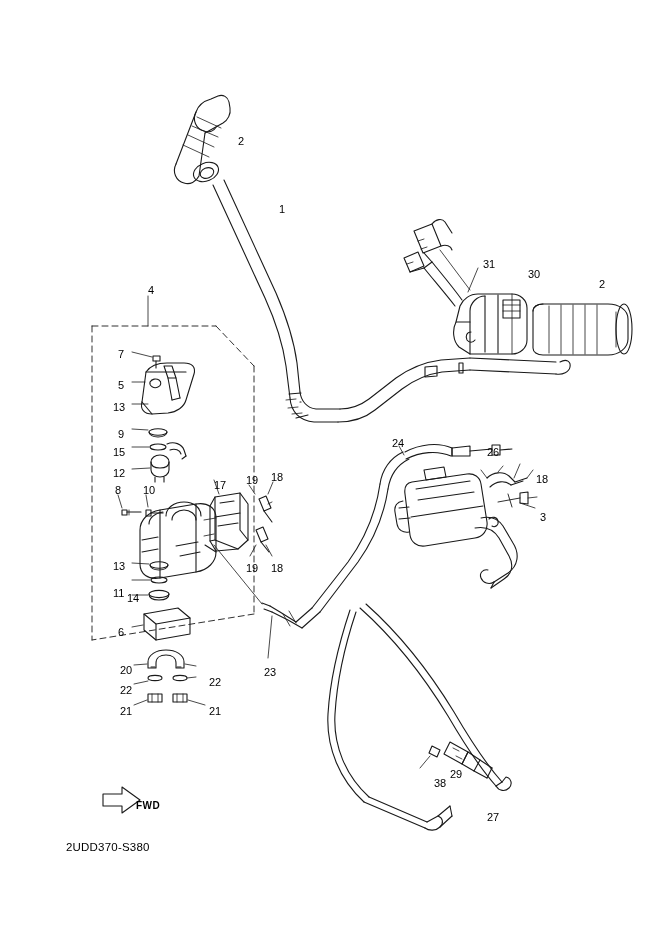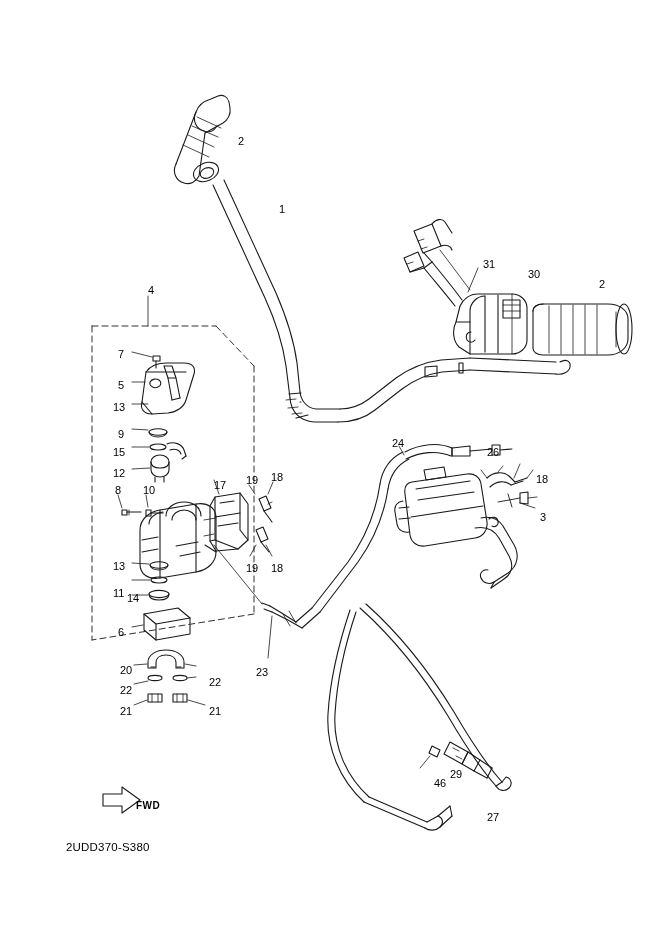--- a/index.html
+++ b/index.html
@@ -392,19 +392,19 @@
       <div class="callout" style="left: 246px; top: 563px;">19</div>
       <div class="callout" style="left: 271px; top: 563px;">18</div>
       <div class="callout" style="left: 113px; top: 578px; margin-top: 10px;">11</div>
       <div class="callout" style="left: 127px; top: 593px;">14</div>
       <div class="callout" style="left: 118px; top: 627px;">6</div>
       <div class="callout" style="left: 120px; top: 665px;">20</div>
       <div class="callout" style="left: 120px; top: 685px;">22</div>
       <div class="callout" style="left: 209px; top: 677px;">22</div>
       <div class="callout" style="left: 120px; top: 706px;">21</div>
       <div class="callout" style="left: 209px; top: 706px;">21</div>
-      <div class="callout" style="left: 256px; top: 667px;">23</div>
+      <div class="callout" style="left: 264px; top: 667px;">23</div>
       <div class="callout" style="left: 409px; top: 769px; margin-left: 41px;">29</div>
-      <div class="callout" style="left: 434px; top: 778px;">46</div>
+      <div class="callout" style="left: 434px; top: 778px;">38</div>
       <div class="callout" style="left: 487px; top: 812px;">27</div>
     </div>
 
 </div>
 
 </body></html>

